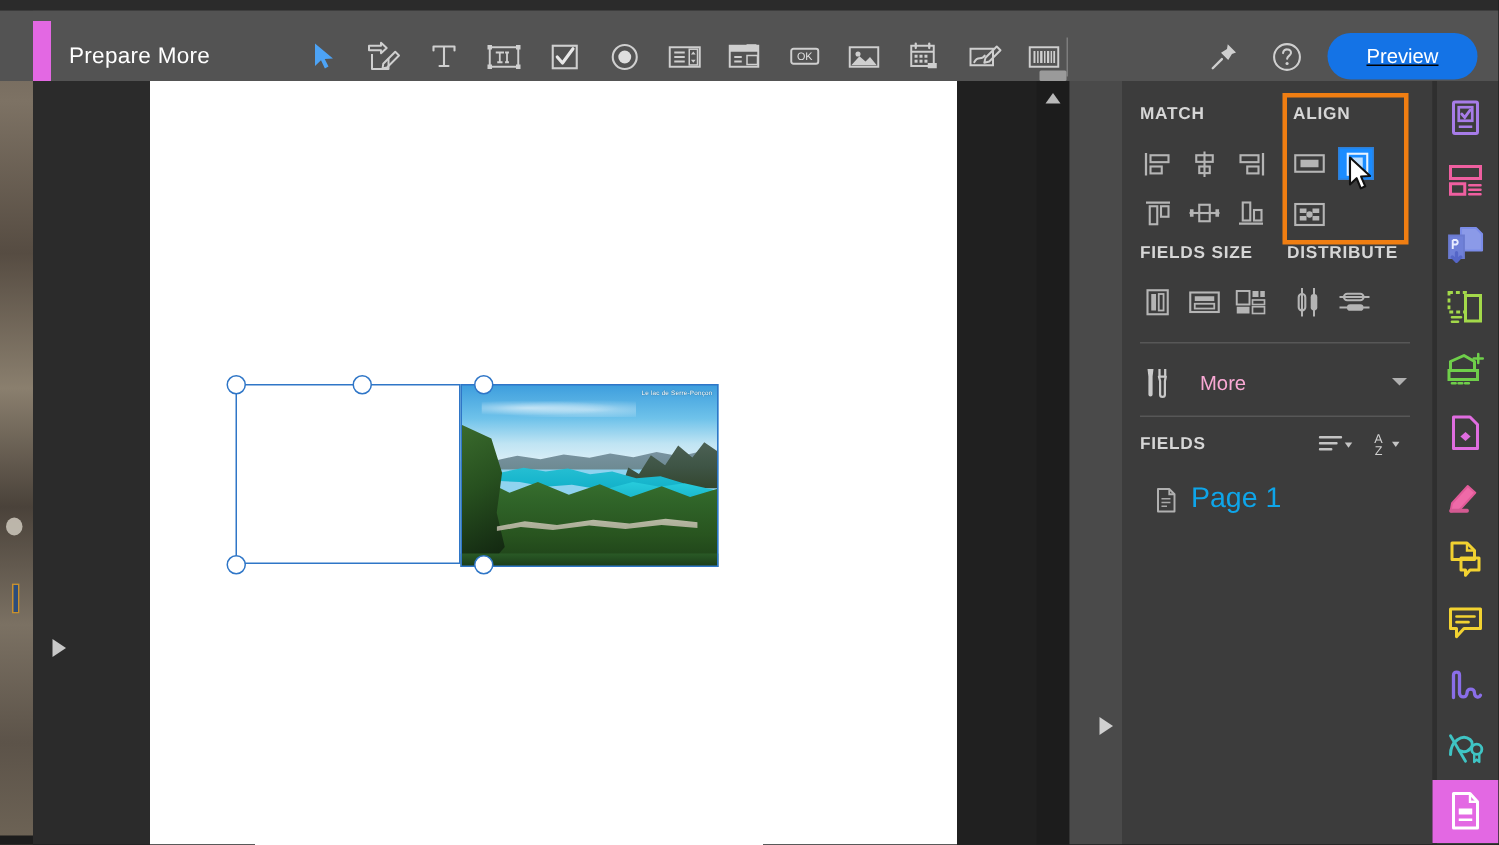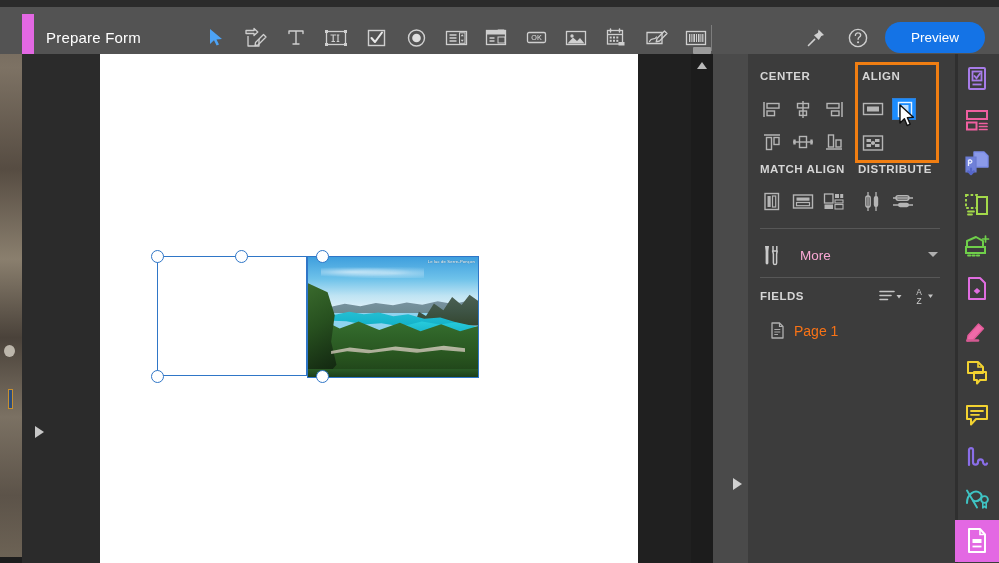--- a/index.html
+++ b/index.html
@@ -23,21 +23,21 @@
   .topbar-topline{position:absolute;left:0;top:0;width:999px;height:7px;background:#2b2b2b;}
   .accent{position:absolute;left:22px;top:7px;width:12px;height:47px;background:#e368e3;}
   .apptitle{position:absolute;left:46px;top:7px;height:47px;line-height:47px;
      font-size:15px;color:#ffffff;letter-spacing:.2px;font-weight:400;}
 
   .tbicons{position:absolute;left:196px;top:7px;height:47px;display:flex;align-items:center;gap:0px;}
   .tbi{width:40px;height:47px;display:flex;align-items:center;justify-content:center;cursor:pointer;}
   .tbi svg{display:block;}
 
   .tb-sep{position:absolute;left:711px;top:18px;width:1px;height:26px;background:#7d7d7d;}
-  .tb-right{position:absolute;right:14px;top:7px;height:47px;display:flex;align-items:center;gap:0px;}
+  .tb-right{position:absolute;right:14px;top:7px;height:47px;display:flex;align-items:center;gap:0px;text-decoration:underline;}
   .pin,.help{width:42px;height:47px;display:flex;align-items:center;justify-content:center;cursor:pointer;}
   .btn-preview{margin-left:6px;height:31px;padding:0 26px;border-radius:16px;background:#1473e6;
      color:#fff;font-size:13.5px;display:flex;align-items:center;justify-content:center;
      cursor:pointer;font-weight:400;}
   .btn-close{margin-left:12px;height:31px;padding:0 26px;border-radius:16px;background:transparent;
      border:1px solid #b4b4b4;color:#f0f0f0;font-size:13.5px;display:flex;align-items:center;
      justify-content:center;cursor:pointer;box-sizing:border-box;}
 
   
   .docwrap{position:absolute;left:22px;top:54px;width:691px;height:509px;background:#2b2b2b;}
@@ -107,21 +107,21 @@
   .centerbox{position:absolute;left:855px;top:62px;width:84px;height:101px;
      border:3px solid #f07e12;box-sizing:border-box;}
   .sel-hl{position:absolute;background:#1a8cff;border:1px solid #2f7fd6;box-sizing:border-box;}
   .divider{position:absolute;left:760px;width:180px;height:1px;background:#575757;}
   .more-row{position:absolute;left:760px;top:240px;width:180px;height:30px;display:flex;
      align-items:center;cursor:pointer;}
   .more-label{font-size:13.5px;color:#f9a8d4;margin-left:16px;}
   .more-caret{position:absolute;right:2px;top:12px;width:0;height:0;
      border-top:5px solid #b0b0b0;border-left:5px solid transparent;border-right:5px solid transparent;}
   .field-row{position:absolute;left:770px;top:322px;display:flex;align-items:center;cursor:pointer;}
-  .field-label{font-size:14px;color:#f97316;margin-left:9px;}
+  .field-label{font-size:19px;color:#0ea5e9;margin-left:9px;}
 
   
   .cursor{position:absolute;left:898px;top:104px;width:20px;height:26px;pointer-events:none;}
 
   
   .rail{position:absolute;left:955px;top:54px;width:44px;height:509px;background:#3c3c3c;}
   .rail-item{position:absolute;left:0;width:44px;height:42px;display:flex;align-items:center;
      justify-content:center;cursor:pointer;}
   .rail-item.active{background:#e368e3;}
   .rail-edge{position:absolute;left:0;top:0;width:3px;height:509px;background:#2f2f2f;}
@@ -134,21 +134,21 @@
   <div class="leftstrip">
     <div class="topdark"></div>
     <div class="spot"></div>
     <div class="bluebit"></div>
     <div class="botdark"></div>
   </div>
 
   <div class="topbar-topline"></div>
   <div class="topbar">
     <div class="accent"></div>
-    <div class="apptitle">Prepare Form</div>
+    <div class="apptitle">Prepare More</div>
 
     <div class="tbicons">
       <div class="tbi" title="Select">
         <svg width="17" height="19" viewBox="0 0 17 19">
             <path d="M2 1 L2 16 L6 12.2 L8.6 17.6 L11 16.4 L8.5 11.4 L14 11 Z" fill="#4da3f5"></path>
           </svg>
       </div>
       <div class="tbi" title="Add a new field">
         <svg width="24" height="21" viewBox="0 0 24 21">
           <path d="M2 3.5 L10 3.5 L10 1.5 L13.8 5 L10 8.5 L10 6.5 L2 6.5 Z" fill="none" stroke="#cfcfcf" stroke-width="1.3" stroke-linejoin="round"></path>
@@ -311,21 +311,21 @@
     <div class="thumb"></div>
     <div class="upar"></div>
   </div>
 
   <div class="rightgut">
     <div class="arrow"></div>
   </div>
 
   <div class="rpanel"></div>
 
-  <div class="sect-label" style="left:760px;top:70px;">CENTER</div>
+  <div class="sect-label" style="left:760px;top:70px;">MATCH</div>
 
   <div class="ico-btn" style="left:759px;top:98px;" title="Align Left">
     <svg width="22" height="19" viewBox="0 0 22 19">
       <path d="M3 2 L3 17" stroke="#b5b5b5" stroke-width="1.5"></path>
       <rect x="6" y="3.5" width="12" height="4.6" fill="none" stroke="#b5b5b5" stroke-width="1.4"></rect>
       <rect x="6" y="11" width="7.5" height="4.6" fill="none" stroke="#b5b5b5" stroke-width="1.4"></rect>
     </svg>
   </div>
   <div class="ico-btn" style="left:790px;top:98px;" title="Align Vertical Center">
     <svg width="22" height="19" viewBox="0 0 22 19">
@@ -381,21 +381,21 @@
     </svg>
   </div>
   <div class="ico-btn" style="left:860px;top:132px;" title="Center Both">
     <svg width="24" height="20" viewBox="0 0 24 20">
       <rect x="2.5" y="3" width="19" height="14" fill="none" stroke="#b5b5b5" stroke-width="1.4"></rect>
       <path d="M5.5 6 L10 6 L10 9 L5.5 9 Z M14 6 L18.5 6 L18.5 9 L14 9 Z M5.5 11 L10 11 L10 14 L5.5 14 Z M14 11 L18.5 11 L18.5 14 L14 14 Z" fill="#b5b5b5"></path>
       <circle cx="12" cy="10" r="2.1" fill="#b5b5b5"></circle>
     </svg>
   </div>
 
-  <div class="sect-label" style="left:760px;top:163px;">MATCH ALIGN</div>
+  <div class="sect-label" style="left:760px;top:163px;">FIELDS SIZE</div>
   <div class="sect-label" style="left:858px;top:163px;text-align:center;">DISTRIBUTE</div>
 
   <div class="ico-btn" style="left:759px;top:190px;" title="Match Width">
     <svg width="22" height="21" viewBox="0 0 22 21">
       <rect x="4" y="2.5" width="13.5" height="16" fill="none" stroke="#b5b5b5" stroke-width="1.4"></rect>
       <rect x="6.5" y="5" width="3.2" height="11" fill="#b5b5b5"></rect>
       <rect x="11.5" y="5" width="3.2" height="11" fill="none" stroke="#b5b5b5" stroke-width="1.2"></rect>
     </svg>
   </div>
   <div class="ico-btn" style="left:790px;top:190px;" title="Match Height">

